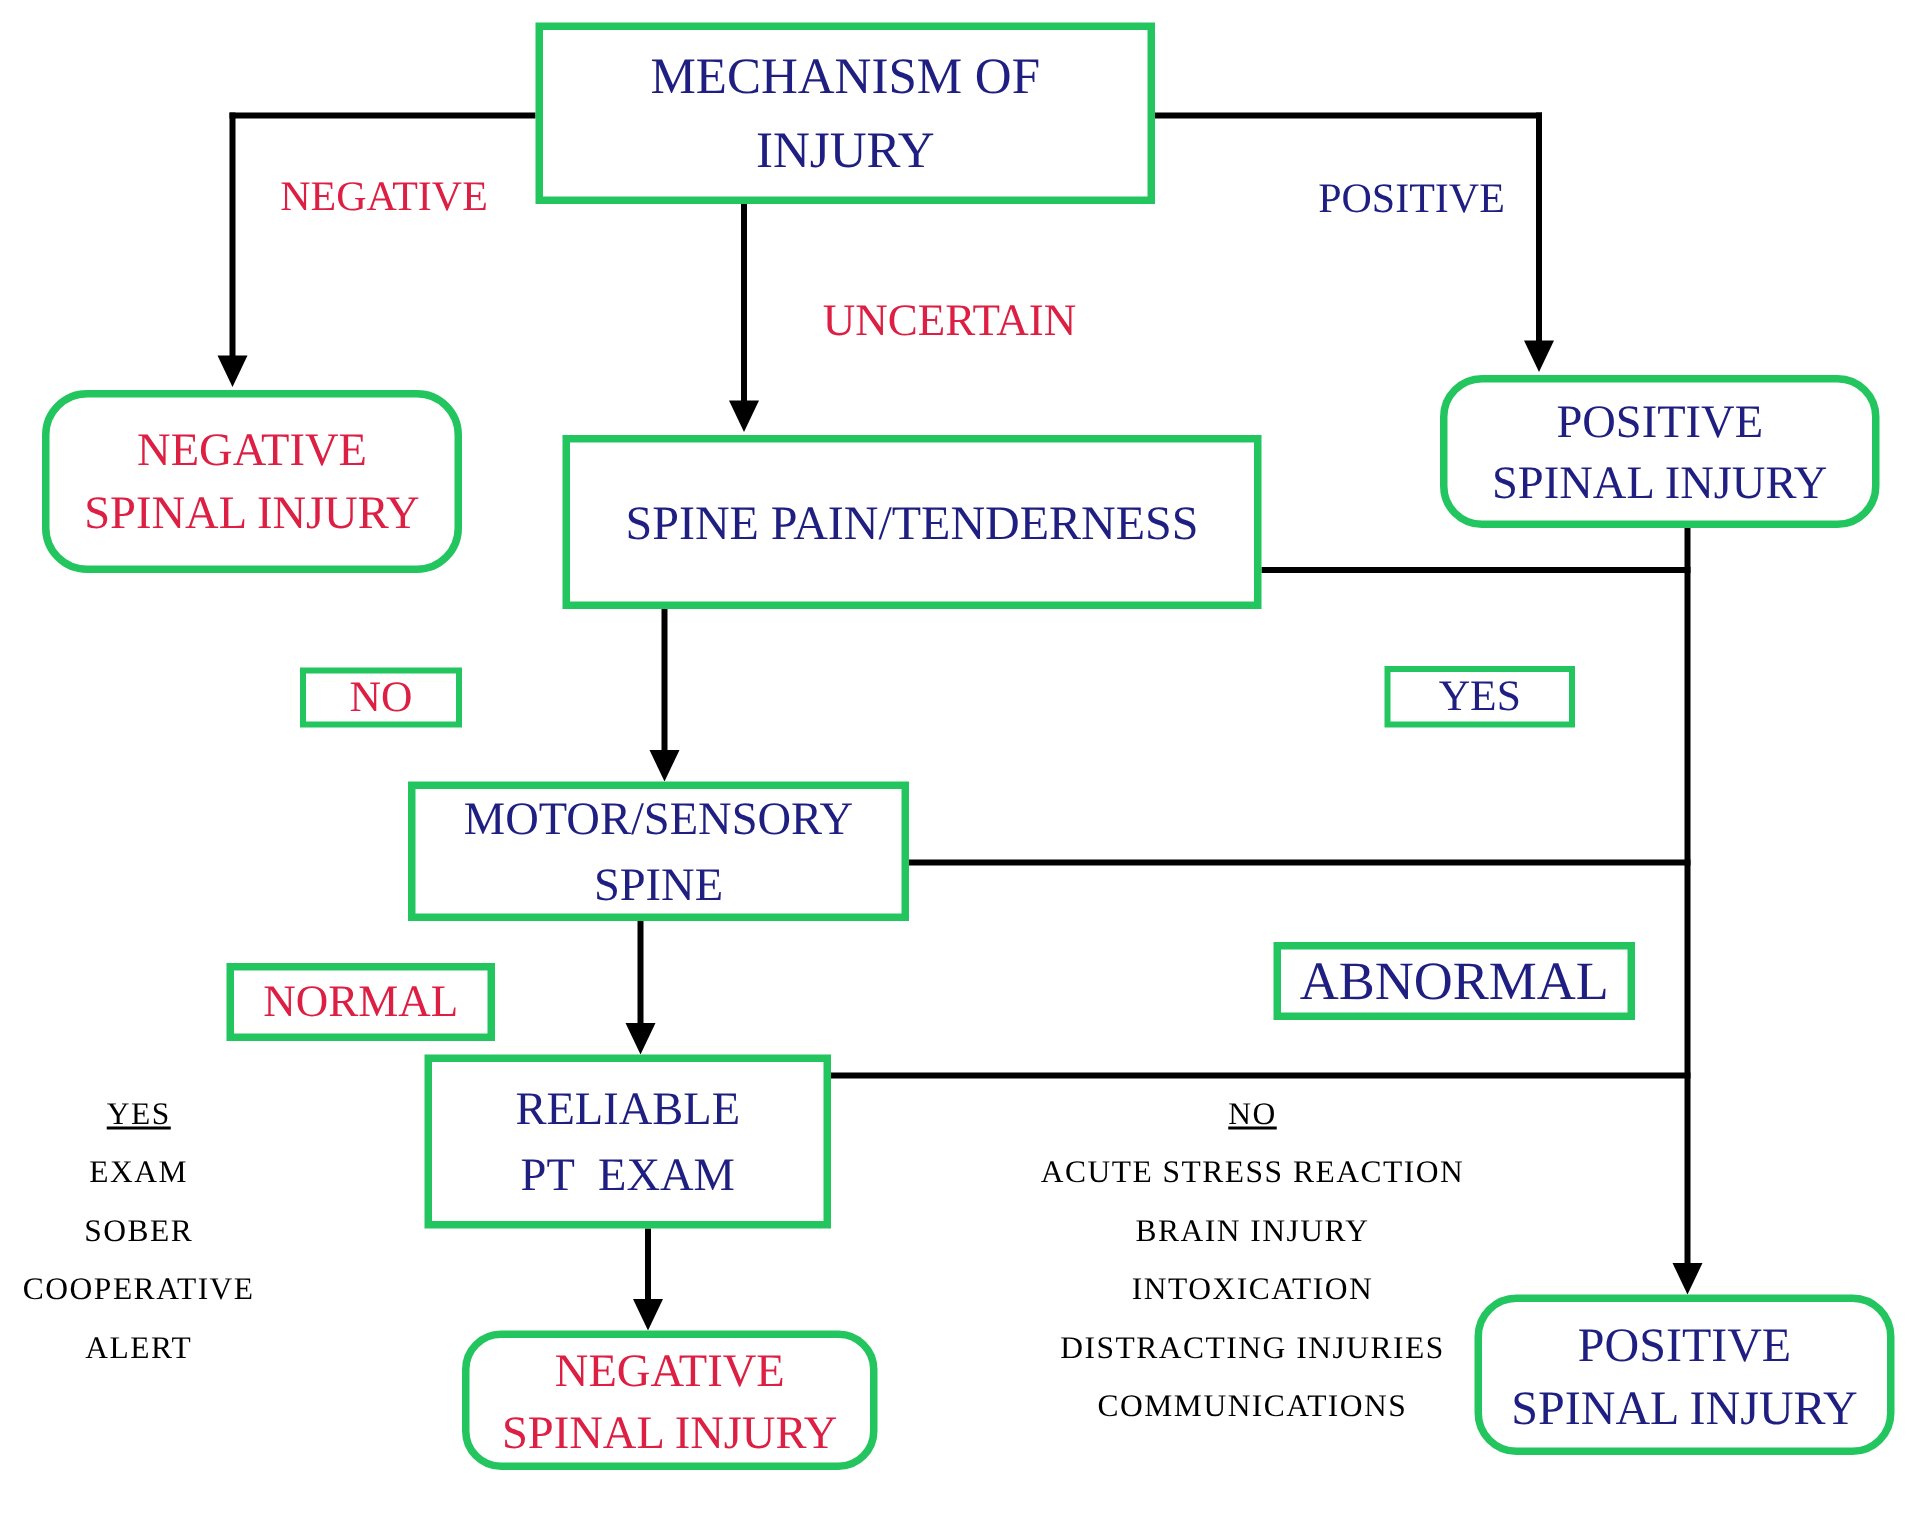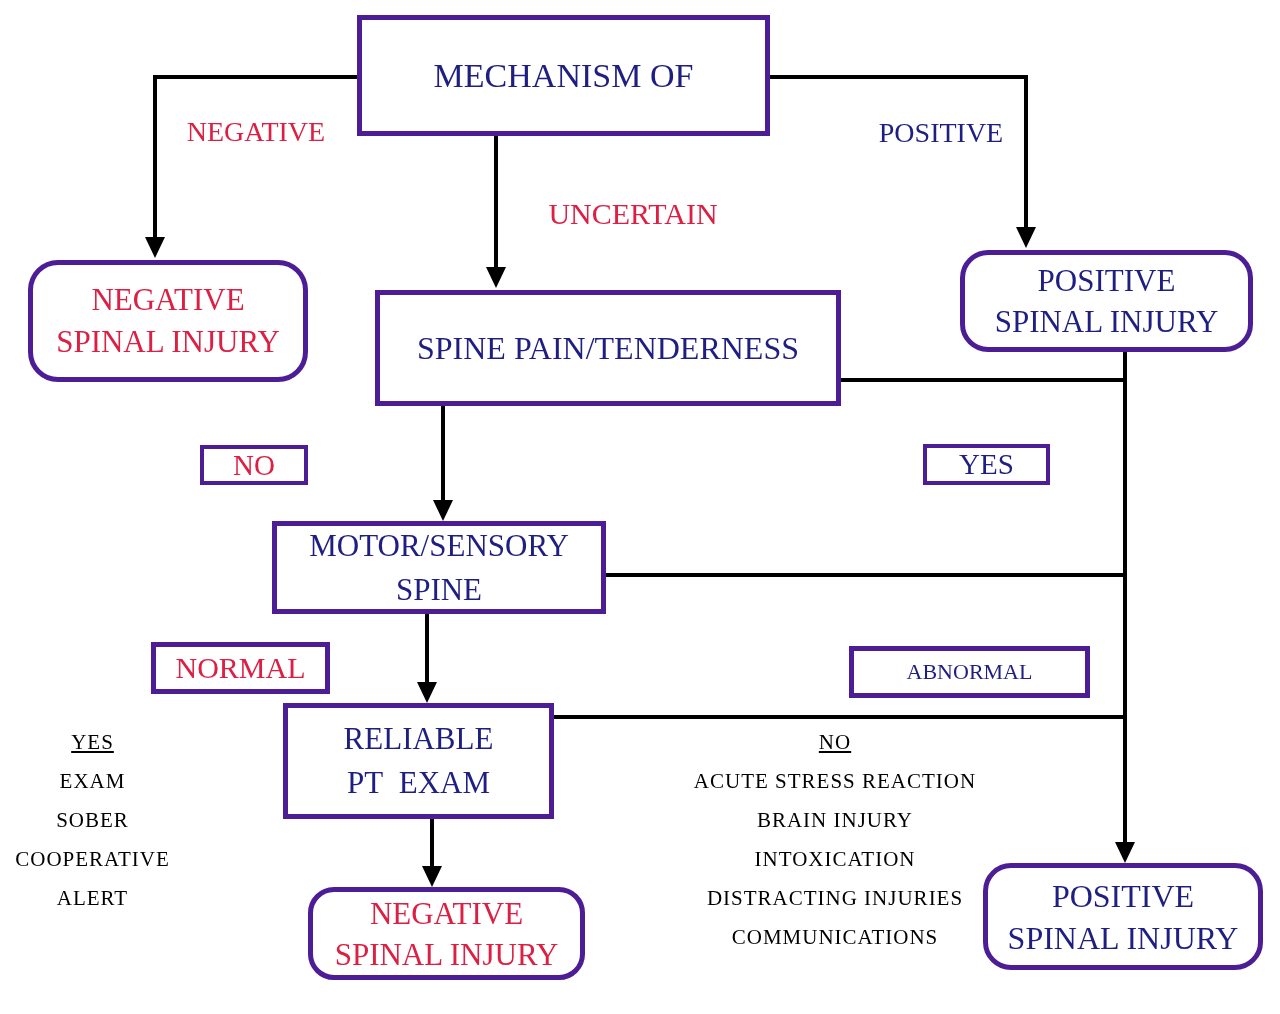--- a/index.html
+++ b/index.html
@@ -1,21 +1,21 @@
 <!DOCTYPE html>
 <html style="--navy: #1f1f82; --red: #dc1f43;"><head>
 <meta charset="utf-8">
 <style>
   html,body { margin:0; padding:0; background:#ffffff; }
   .stage {
     position:relative; width:1280px; height:1014px; background:#ffffff;
     font-family:"Liberation Serif","DejaVu Serif",serif; overflow:hidden;
   }
   .box {
-    position:absolute; background:#ffffff; border:5px solid #4c1d95;
+    position:absolute; background:#ffffff; border:5px solid #22c55e;
     box-sizing:border-box; display:flex; flex-direction:column;
     align-items:center; justify-content:center; text-align:center;
   }
   .thin { border-width:4px; }
   .rbox { border-radius:30px; }
   .navy { color:var(--navy,#1f1f82); }
   .red  { color:var(--red,#dc1f43); }
   .hline, .vline { position:absolute; background:#000; }
   .hline { height:4px; }
   .vline { width:4px; }
@@ -67,20 +67,21 @@
   </div>
   <div class="edge-label navy" style="left:851px; top:117px; width:180px; font-size:28px;">
     <span>POSITIVE</span>
   </div>
   <div class="edge-label red" style="left:528px; top:197px; width:210px; font-size:30px;">
     <span>UNCERTAIN</span>
   </div>
 
   <div class="box navy" style="left:357px; top:15px; width:413px; height:121px; font-size:34px; line-height:49px;">
     <div>MECHANISM OF</div>
+    <div>INJURY</div>
   </div>
 
   <div class="box rbox red" style="left:28px; top:260px; width:280px; height:122px; font-size:31px; line-height:42px;">
     <div>NEGATIVE</div>
     <div>SPINAL INJURY</div>
   </div>
 
   <div class="box navy" style="left:356px; top:290px; width:466px; height:116px; font-size:32px;margin-left:19px;">
     <div>SPINE PAIN/TENDERNESS</div>
   </div>
@@ -100,21 +101,21 @@
 
   <div class="box navy" style="left:272px; top:521px; width:334px; height:93px; font-size:31px; line-height:44px;">
     <div>MOTOR/SENSORY</div>
     <div>SPINE</div>
   </div>
 
   <div class="box red" style="left:151px; top:642px; width:179px; height:52px; font-size:30px;">
     <div>NORMAL</div>
   </div>
 
-  <div class="box navy" style="left:849px; top:628px; width:241px; height:52px; font-size:22px;margin-top:18px;">
+  <div class="box navy" style="left:849px; top:628px; width:241px; height:52px; font-size:36px;">
     <div>ABNORMAL</div>
   </div>
 
   <div class="box navy" style="left:283px; top:703px; width:271px; height:116px; font-size:31px; line-height:44px;">
     <div>RELIABLE</div>
     <div>PT&nbsp; EXAM</div>
   </div>
 
   <div class="list" style="left:0px; top:723px; width:185px;">
     <div class="row hdr">YES</div>

